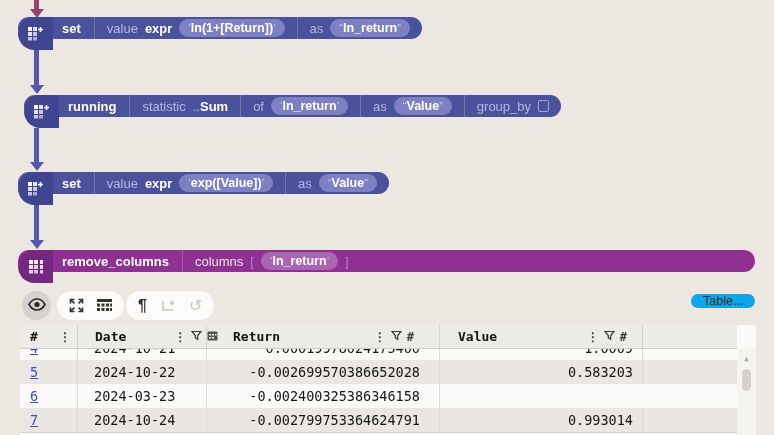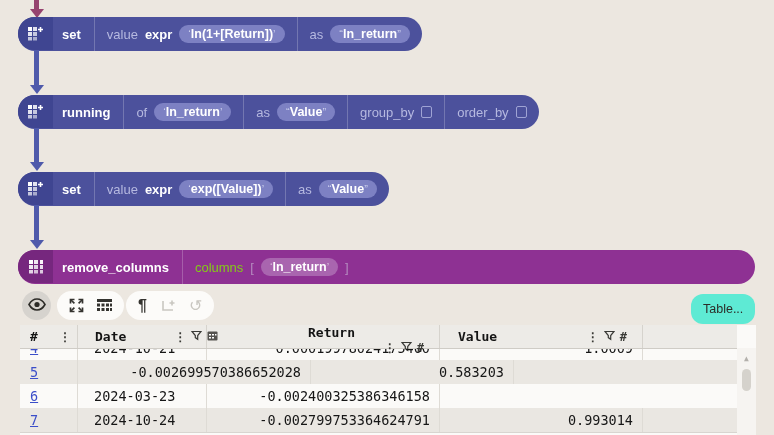--- a/index.html
+++ b/index.html
@@ -1,31 +1,31 @@
 <!DOCTYPE html>
 <html><head>
 <meta charset="utf-8">
 <style>
   html,body{margin:0;padding:0;}
   .stage{position:relative;width:774px;height:435px;background:#ece7e0;overflow:hidden;
          font-family:"Liberation Sans",sans-serif;}
   
-  .block{position:absolute;height:34px;display:inline-flex;align-items:stretch;
+  .block{position:absolute;height:22px;display:inline-flex;align-items:stretch;
          border-radius:17px;color:#fff;font-size:13px;white-space:nowrap;cursor:pointer;}
   .indigo{background:#4c519c;}
   .purple{background:#8e3193;}
   .cap{width:35px;height:33px;border-radius:17px 0 0 17px;display:flex;align-items:center;
        justify-content:center;flex:0 0 auto;}
   .indigo .cap{background:#3f4591;}
   .purple .cap{background:#76277e;}
   .name{display:flex;align-items:center;padding:0 13px 0 9px;font-weight:bold;}
   .sec{display:flex;align-items:center;gap:7px;padding:0 12px;
        border-left:1px solid rgba(255,255,255,.22);}
   .muted{color:#b6b9e0;}
-  .purple .muted{color:#84cc16;}
+  .purple .muted{color:#e5e5e5;}
   .kw{font-weight:bold;}
   .pill{display:inline-flex;align-items:baseline;background:#7d81c3;border-radius:12px;
         padding:2px 9px;font-weight:bold;font-size:12.5px;}
   .purple .pill{background:#a965af;}
   .q{color:#ccd0ee;font-weight:normal;font-size:11px;}
   .purple .q{color:#ddc2e0;}
   .sq{width:9px;height:10px;border:1.5px solid #9fa3d4;border-radius:2px;display:inline-block;}
   .brk{color:#b68cc0;font-weight:normal;}
   
   .shaft{position:absolute;width:5px;background:#4f5aab;}
@@ -35,40 +35,40 @@
   .head.plum{border-top-color:#96436f;}
   
   .eye-btn{position:absolute;left:22px;top:291px;width:29px;height:29px;border-radius:50%;
            background:#d6d3ce;display:flex;align-items:center;justify-content:center;cursor:pointer;}
   .tool-pill{position:absolute;top:291px;height:29px;border-radius:15px;background:#fcfbf9;
              display:flex;align-items:center;gap:13px;padding:0 12px;}
   .tool{display:flex;align-items:center;justify-content:center;cursor:pointer;}
   .glyph{font-size:16px;font-weight:bold;color:#34332f;line-height:1;}
   .glyph.dis{color:#c9c7c1;font-weight:normal;}
   .table-btn{position:absolute;left:691px;top:294px;height:14px;border-radius:12px;
-             background:#5eead4;display:flex;align-items:center;padding:8px 12px;
+             background:#0ea5e9;display:flex;align-items:center;padding:0 12px;
              font-size:12.5px;color:#2c2c28;cursor:pointer;}
   
   .panel{position:absolute;left:20px;top:325px;width:736px;height:110px;background:#fbfaf8;
          font-family:"DejaVu Sans Mono",monospace;}
   .thead{position:absolute;left:0;top:0;width:717px;height:23px;background:#edebe7;
          border-bottom:1px solid #cfccc6;display:flex;font-size:13px;font-weight:bold;color:#141414;}
   .hc{display:flex;align-items:center;justify-content:space-between;box-sizing:border-box;
       border-right:1px solid #d6d3cd;cursor:pointer;}
   .hicons{display:flex;align-items:center;gap:5px;padding-right:6px;}
   .kebab{font-size:12px;color:#3a3a36;font-weight:bold;line-height:1;}
   .hash{font-size:12px;color:#3a3a36;}
   .tbody{position:absolute;left:0;top:24px;width:717px;height:86px;overflow:hidden;
          font-size:13.5px;color:#161616;}
   .tr{display:flex;height:24px;line-height:24px;}
   .tr.alt{background:#eae7e2;}
   .td{box-sizing:border-box;border-right:1px solid #dedbd5;overflow:hidden;}
   .c-num{width:58px;padding-left:10px;}
   .c-date{width:129px;padding-left:16px;gap:48px;}
-  .c-ret{width:233px;text-align:right;padding-right:9px;flex-direction:column;}
+  .c-ret{width:233px;text-align:right;padding-right:19px;}
   .c-val{width:203px;text-align:right;padding-right:9px;}
   .c-fill{width:94px;border-right:none;}
   .rownum{color:#3b4ec9;text-decoration:underline;cursor:pointer;}
   .sliver{height:5px;background:#fbfaf8;border-top:1px solid #d8d5d0;}
   .scroll{position:absolute;left:717px;top:23px;width:19px;height:87px;background:#f6f4f1;}
   .s-up{position:absolute;left:0;top:6px;width:19px;text-align:center;font-size:8px;color:#b3b0ab;cursor:pointer;}
   .s-thumb{position:absolute;left:5px;top:21px;width:9px;height:22px;border-radius:5px;background:#d5d2cc;cursor:pointer;}
 </style>
 </head>
 <body>
@@ -108,57 +108,57 @@
           <span class="q">“</span>
           <span>ln_return</span>
           <span class="q">”</span>
         </span>
     </span>
   </div>
 
   <div class="shaft" style="left:34px;top:50px;height:36px"></div>
   <div class="head" style="left:30px;top:85px"></div>
 
-  <div class="block indigo" style="left:18px;top:95px">
+  <div class="block indigo" style="left:24px;top:95px">
     <span class="cap">
       <svg width="17" height="15" viewBox="0 0 17 15">
           <g fill="#fff">
             <rect x="1" y="1" width="4" height="4"></rect>
             <rect x="1" y="6" width="4" height="4" opacity=".85"></rect>
             <rect x="1" y="11" width="4" height="3.5" opacity=".7"></rect>
             <rect x="6" y="1" width="4" height="4" opacity=".85"></rect>
             <rect x="6" y="6" width="4" height="4" opacity=".7"></rect>
             <rect x="6" y="11" width="4" height="3.5" opacity=".55"></rect>
           </g>
           <path d="M13.5 1v5M11 3.5h5" stroke="#fff" stroke-width="1.6"></path>
         </svg>
     </span>
     <span class="name">running</span>
     <span class="sec">
+      <span class="muted">statistic</span>
+      <span><span class="muted">..</span><span class="kw">Sum</span></span>
+    </span>
+    <span class="sec">
       <span class="muted">of</span>
       <span class="pill">
           <span class="q">‘</span>
           <span>ln_return</span>
           <span class="q">’</span>
         </span>
     </span>
     <span class="sec">
       <span class="muted">as</span>
       <span class="pill">
           <span class="q">“</span>
           <span>Value</span>
           <span class="q">”</span>
         </span>
     </span>
     <span class="sec">
       <span class="muted">group_by</span>
-      <span class="sq"></span>
-    </span>
-    <span class="sec">
-      <span class="muted">order_by</span>
       <span class="sq"></span>
     </span>
   </div>
 
   <div class="shaft" style="left:34px;top:128px;height:35px"></div>
   <div class="head" style="left:30px;top:162px"></div>
 
   <div class="block indigo" style="left:18px;top:172px">
     <span class="cap">
       <svg width="17" height="15" viewBox="0 0 17 15">
@@ -324,20 +324,21 @@
     <div class="tbody">
       <div class="tr" style="margin-top:-13px">
         <div class="td c-num"><span class="rownum">4</span></div>
         <div class="td c-date">2024-10-21</div>
         <div class="td c-ret">0.00019978024175400</div>
         <div class="td c-val">1.0009</div>
         <div class="td c-fill"></div>
       </div>
       <div class="tr alt">
         <div class="td c-num"><span class="rownum">5</span></div>
+        <div class="td c-date">2024-10-22</div>
         <div class="td c-ret">-0.002699570386652028</div>
         <div class="td c-val">0.583203</div>
         <div class="td c-fill"></div>
       </div>
       <div class="tr">
         <div class="td c-num"><span class="rownum">6</span></div>
         <div class="td c-date">2024-03-23</div>
         <div class="td c-ret">-0.002400325386346158</div>
         <div class="td c-fill"></div>
       </div>

